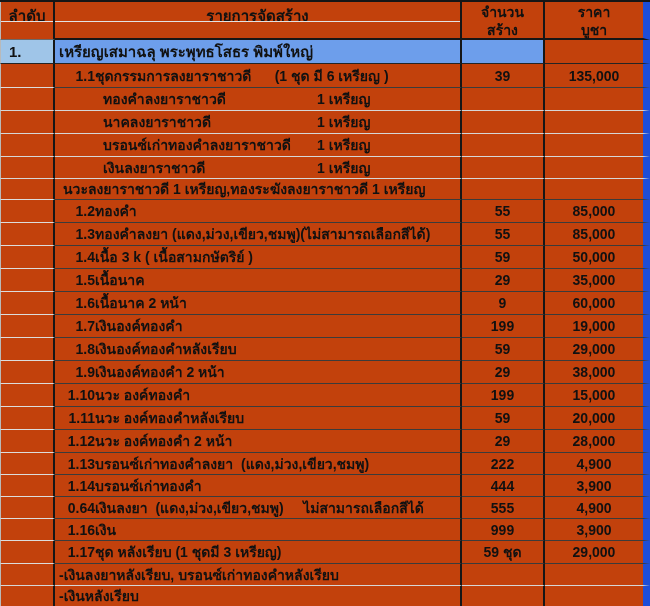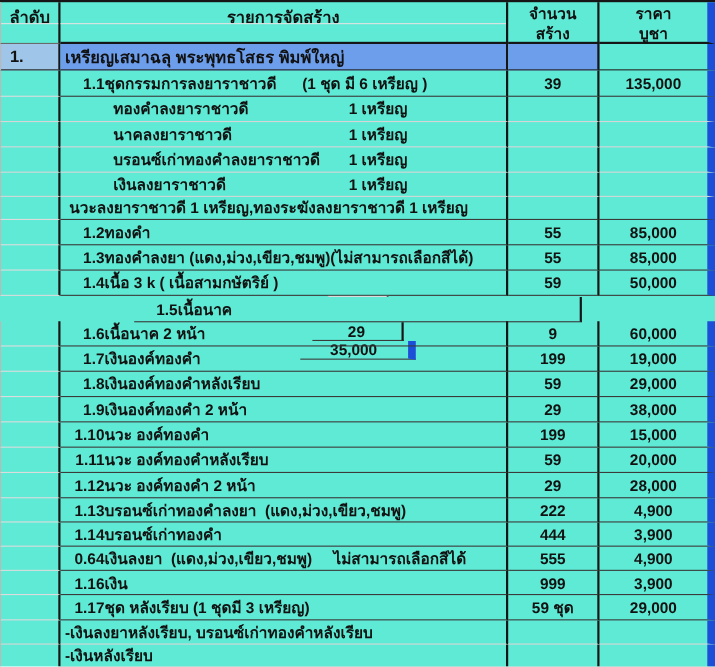--- a/index.html
+++ b/index.html
@@ -1,17 +1,17 @@
 <!DOCTYPE html>
 <html><head>
 <meta charset="utf-8">
 <style>
   html,body{margin:0;padding:0;background:#ffffff;}
   .page{
-    width:650px;height:606px;background:#5eead4;overflow:hidden;
+    width:650px;height:606px;background:#c2410c;overflow:hidden;
     font-family:"Liberation Sans","DejaVu Sans",sans-serif;
     font-weight:700;color:#111;
   }
   .tbl{display:flex;flex-direction:column;width:650px;height:606px;box-sizing:border-box;border-top:2px solid #161616;}
   .row{display:flex;flex:0 0 auto;box-sizing:border-box;align-items:center;}
   .c1,.c2,.c3,.c4{box-sizing:border-box;height:100%;display:flex;align-items:center;}
   .c1{width:55px;border-left:1px solid #b9b9b9;border-right:2px solid #161616;padding-left:8px;}
   .c2{width:407px;border-right:2px solid #161616;padding-left:4px;}
   .c3{width:83px;border-right:2px solid #161616;justify-content:center;text-align:center;}
   .c4{width:105px;border-right:7px solid #1d4ed8;justify-content:center;text-align:center;}
@@ -151,21 +151,21 @@
         </div>
         <div class="row item" style="height: 23px;">
           <div class="c1"></div>
           <div class="c2">
             <span class="no">1.4</span>
             <span class="lbl">เนื้อ 3 k ( เนื้อสามกษัตริย์ )</span>
           </div>
           <div class="c3">59</div>
           <div class="c4">50,000</div>
         </div>
-        <div class="row item" style="height: 23px; flex-direction: column;">
+        <div class="row item" style="height: 23px;">
           <div class="c1"></div>
           <div class="c2">
             <span class="no">1.5</span>
             <span class="lbl">เนื้อนาค</span>
           </div>
           <div class="c3">29</div>
           <div class="c4">35,000</div>
         </div>
         <div class="row item" style="height: 23px;">
           <div class="c1"></div>

